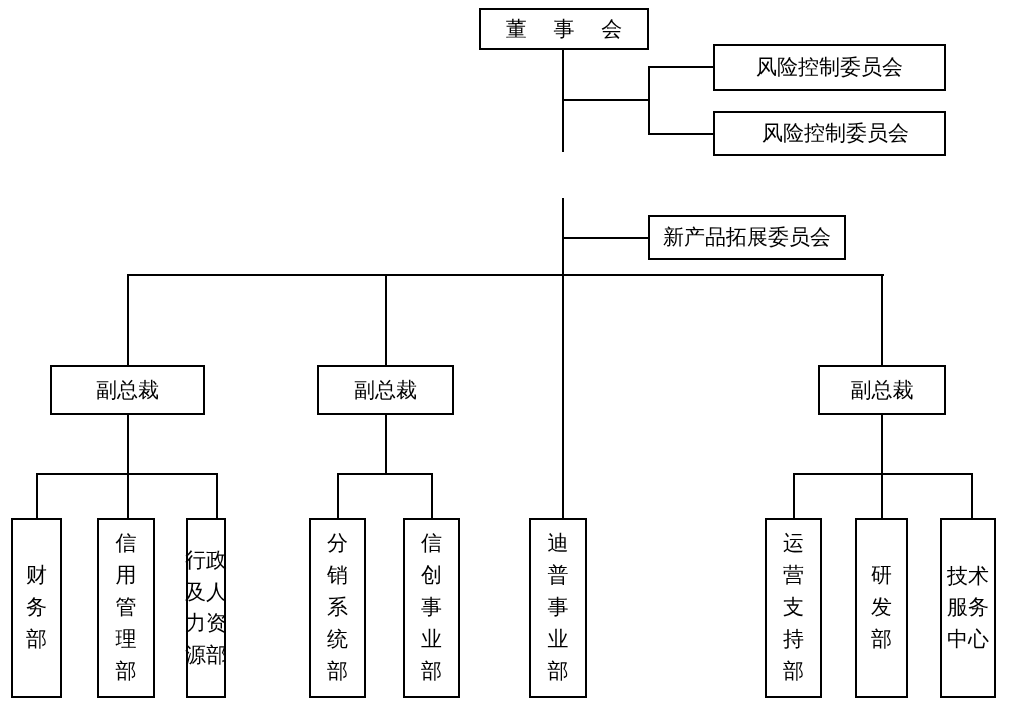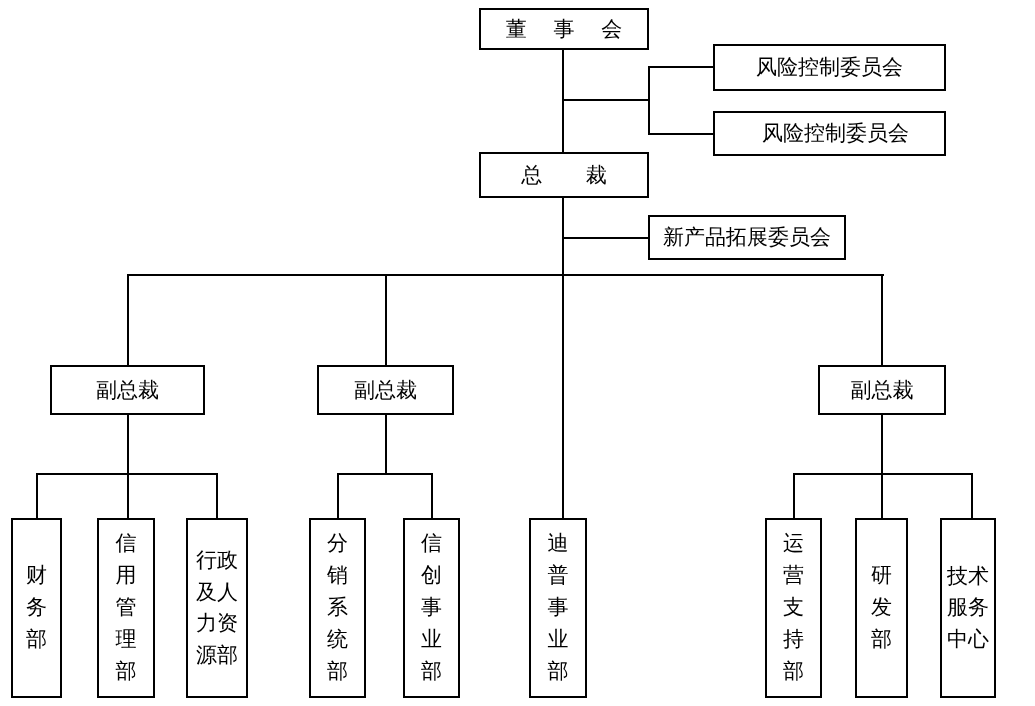--- a/index.html
+++ b/index.html
@@ -114,23 +114,20 @@
   </div>
 
   <div class="node h-node" style="left:713px; top:44px; width:233px; height:47px;">
     <span class="label">风险控制委员会</span>
   </div>
 
   <div class="node h-node" style="left:713px; top:111px; width:233px; height:45px;padding-left:12px;">
     <span class="label">风险控制委员会</span>
   </div>
 
-  <div class="node h-node spaced" style="left:479px; top:152px; width:170px; height:46px;">
-    <span class="label">总  裁</span>
-  </div>
 
   <div class="node h-node" style="left:648px; top:215px; width:198px; height:45px;font-family:Liberation Serif, serif;">
     <span class="label">新产品拓展委员会</span>
   </div>
 
   <div class="node h-node" style="left:50px; top:365px; width:155px; height:50px;">
     <span class="label">副总裁</span>
   </div>
 
   <div class="node h-node" style="left:317px; top:365px; width:137px; height:50px;">
@@ -142,21 +139,21 @@
   </div>
 
   <div class="node v-node" style="left:11px; top:518px; width:51px; height:180px;">
     <span class="label"><span>财</span><br><span>务</span><br><span>部</span></span>
   </div>
 
   <div class="node v-node" style="left:97px; top:518px; width:58px; height:180px;">
     <span class="label"><span>信</span><br><span>用</span><br><span>管</span><br><span>理</span><br><span>部</span></span>
   </div>
 
-  <div class="node v-node two-col" style="left:186px; top:518px; width:62px; height:180px;">
+  <div class="node v-node two-col" style="left:186px; top:518px; width:40px; height:180px;">
     <span class="label"><span>行政</span><br><span>及人</span><br><span>力资</span><br><span>源部</span></span>
   </div>
 
   <div class="node v-node" style="left:309px; top:518px; width:57px; height:180px;">
     <span class="label"><span>分</span><br><span>销</span><br><span>系</span><br><span>统</span><br><span>部</span></span>
   </div>
 
   <div class="node v-node" style="left:403px; top:518px; width:57px; height:180px;">
     <span class="label"><span>信</span><br><span>创</span><br><span>事</span><br><span>业</span><br><span>部</span></span>
   </div>

